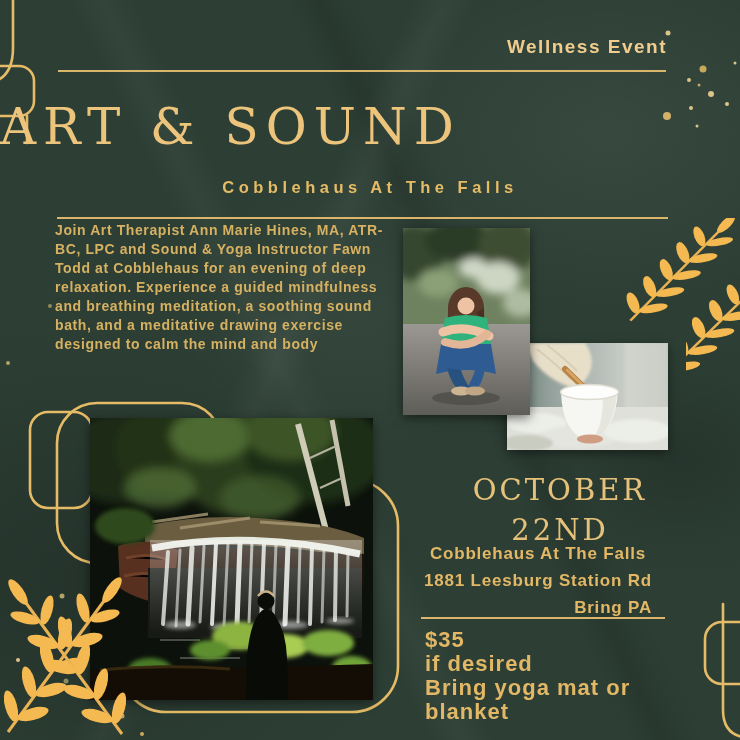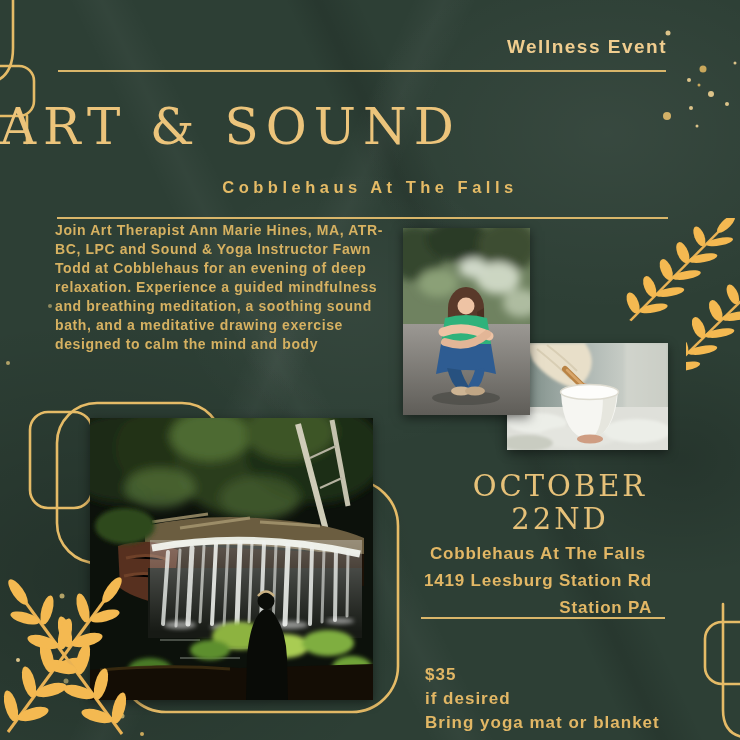--- a/index.html
+++ b/index.html
@@ -33,33 +33,32 @@
   .description{
     position:absolute; top:221px; left:55px; width:352px;
     font-size:14px; font-weight:bold; letter-spacing:.6px; line-height:19px;
     color:#d6b161;
   }
   .photo{position:absolute; box-shadow:0 3px 10px rgba(0,0,0,.45);}
   .photo svg{display:block;}
   .date-block{
     position:absolute; top:470px; left:420px; width:280px; text-align:center;
     font-family:"DejaVu Serif", serif; color:#e6c179;
-    font-size:29px; letter-spacing:3px; line-height:33px;
+    font-size:29px; letter-spacing:3px; line-height:40px;
   }
   .venue-block{
     position:absolute; top:540px; left:412px; width:252px;
     font-size:17px; font-weight:bold; letter-spacing:.8px; line-height:27px;
     color:#e2b765; text-align:center;
   }
   .venue-city{text-align:right; padding-right:12px;}
   .price-block{
     position:absolute; top:628px; left:425px; width:280px;
-    font-size:17px; font-weight:bold; letter-spacing:1px; line-height:24px;
+    font-size:22px; font-weight:bold; letter-spacing:1px; line-height:24px;
     color:#e2b765;
-    margin-top:35px;
   }
   .deco{position:absolute;}
 </style>
 </head>
 <body>
 
 <div class="poster">
 
   <svg width="0" height="0" style="position:absolute" aria-hidden="true">
     <defs>
@@ -303,22 +302,22 @@
         <use href="#leafbranch"></use>
       </g>
   </svg>
 
   <div class="date-block">
     <div>OCTOBER 22ND</div>
   </div>
 
   <div class="venue-block">
     <div>Cobblehaus At The Falls</div>
-    <div>1419 Leesburg Station Rd</div>
-    <div class="venue-city">Station PA</div>
+    <div>1881 Leesburg Station Rd</div>
+    <div class="venue-city">Bring PA</div>
   </div>
 
   <div class="gold-line" style="top:617px; left:421px; width:244px;"></div>
   <div class="price-block">
     <div>$35</div>
     <div>if desired</div>
     <div>Bring yoga mat or blanket</div>
   </div>
 
   <svg class="deco" style="left:690px;top:588px" width="50" height="152" viewBox="0 0 50 152">

